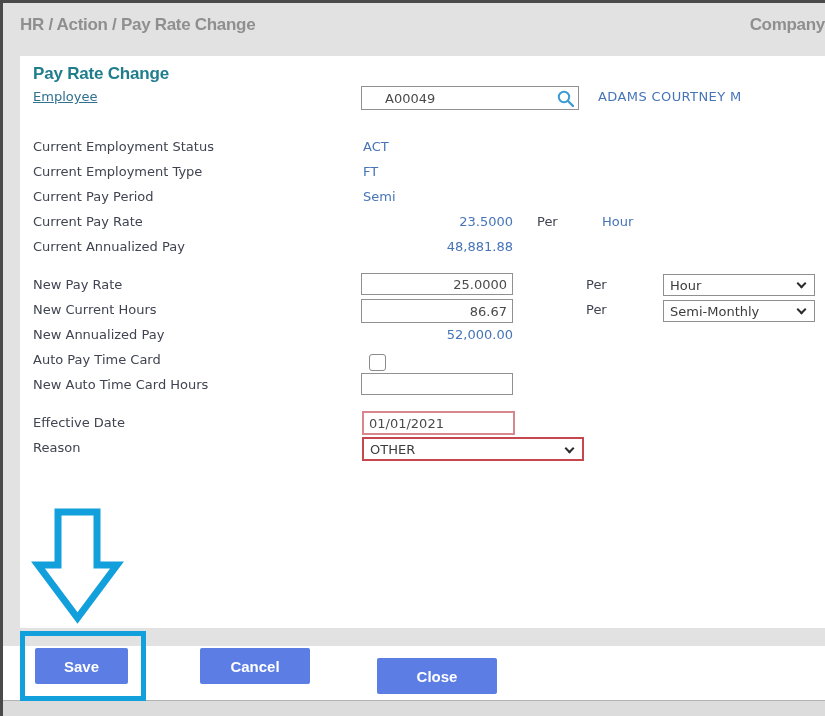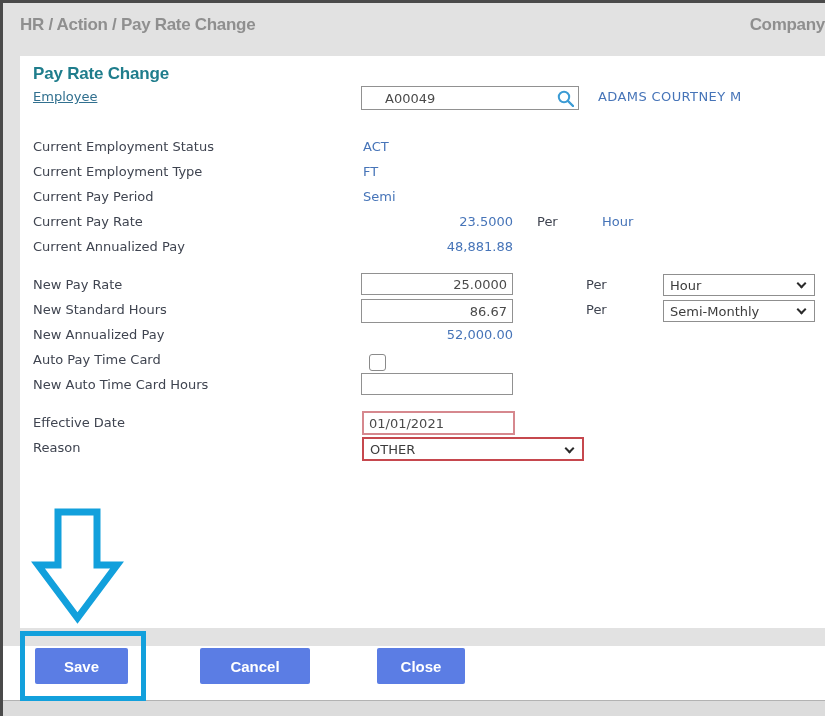--- a/index.html
+++ b/index.html
@@ -74,21 +74,21 @@
   .band-bottom  { position:absolute; left:3px; top:700px; width:822px; height:16px; background:#dcdcdc; border-top:1px solid #b2b2b2; }
 
   .btn {
     position:absolute; top:648px; height:36px; border:none; border-radius:2px;
     background:#5b7de4; color:#ffffff;
     font-family:"Liberation Sans",sans-serif; font-size:15px; font-weight:bold;
     cursor:pointer;
   }
   .btn-save   { left:35px;  width:93px; }
   .btn-cancel { left:200px; width:110px; }
-  .btn-close  { left:377px; width:88px; }
+  .btn-close  { left:377px; width:120px;margin-top:10px; }
 
   .save-highlight {
     position:absolute; left:20px; top:631px; width:126px; height:70px;
     border:5px solid #12a0dc; background:transparent; pointer-events:none;
   }
   .arrow-annotation { position:absolute; left:30px; top:505px; pointer-events:none; }
 </style>
 </head>
 <body>
 
@@ -133,21 +133,21 @@
     <div class="num" style="top:183px">48,881.88</div>
 
     <div class="lbl" style="top:221px">New Pay Rate</div>
     <input class="txt-input txt-right" type="text" style="left: 341px; top: 217px; width: 152px; height: 22px; padding-left: 24px;" value="25.0000">
     <div class="per" style="left:566px; top:221px">Per</div>
     <div class="selbox" style="left:643px; top:218px; width:152px;">
       <span>Hour</span>
       <span class="chev"></span>
     </div>
 
-    <div class="lbl" style="top:246px">New Standard Hours</div>
+    <div class="lbl" style="top:246px">New Current Hours</div>
     <input class="txt-input txt-right" type="text" style="left: 341px; top: 243px; width: 152px; height: 24px;" value="86.67">
     <div class="per" style="left:566px; top:246px">Per</div>
     <div class="selbox" style="left:643px; top:244px; width:152px;">
       <span>Semi-Monthly</span>
       <span class="chev"></span>
     </div>
 
     <div class="lbl" style="top:271px">New Annualized Pay</div>
     <div class="num" style="top:271px">52,000.00</div>
 

